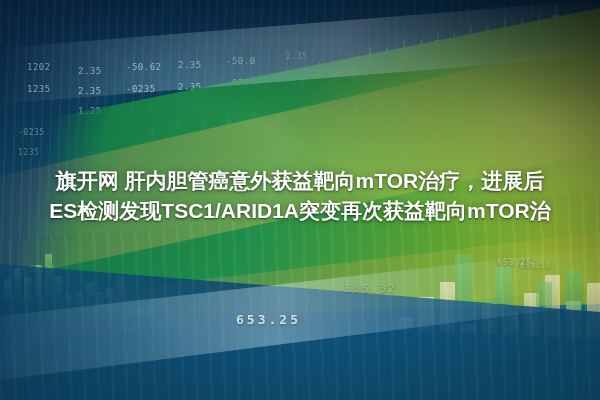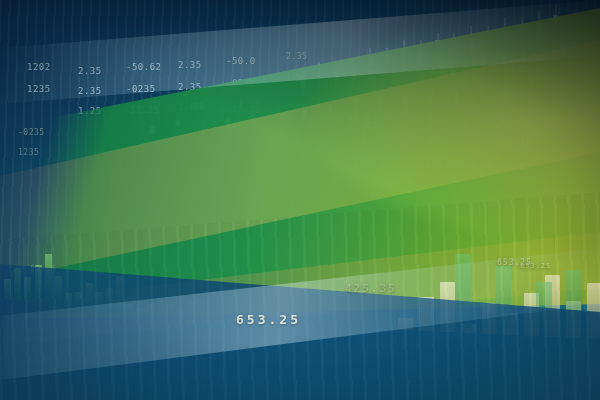--- a/index.html
+++ b/index.html
@@ -471,21 +471,23 @@
 
   <div class="layer bg-blue-bottom"></div>
   <div class="layer bg-stripes2"></div>
   <div class="layer bg-beam"></div>
   <div class="layer bg-beam2"></div>
   <div class="layer bg-dark-corner"></div>
   <div class="layer bg-vignette"></div>
 
   <div class="layer" id="bignums">
       <div class="bignum" style="left: 236px; top: 312px; font-size: 13px;">653.25</div>
-      <div class="bignum faint" style="left: 345px; top: 282px; font-size: 11px;">425.35</div>
+      <div class="bignum faint" style="left: 345px; top: 282px; font-size: 11px;">505.32</div>
       <div class="bignum tiny" style="left: 497px; top: 258px; font-size: 8px;">653.25</div>
       <div class="bignum tiny" style="left: 520px; top: 262px; font-size: 7px;">653.25</div>
     </div>
 
   <div class="headline">
+    <span class="hl-line l1">旗开网 肝内胆管癌意外获益靶向mTOR治疗，进展后</span>
+    <span class="hl-line l2">ES检测发现TSC1/ARID1A突变再次获益靶向mTOR治</span>
   </div>
 
 </div>
 
 </body></html>

